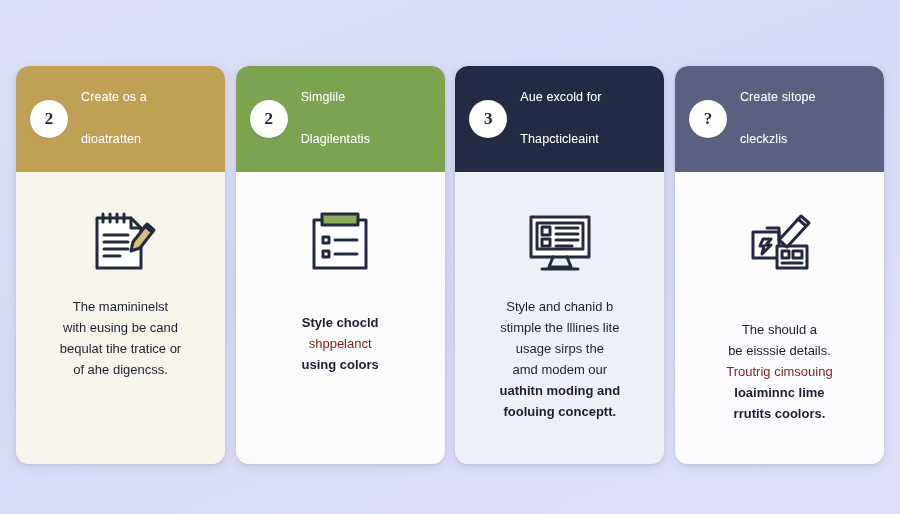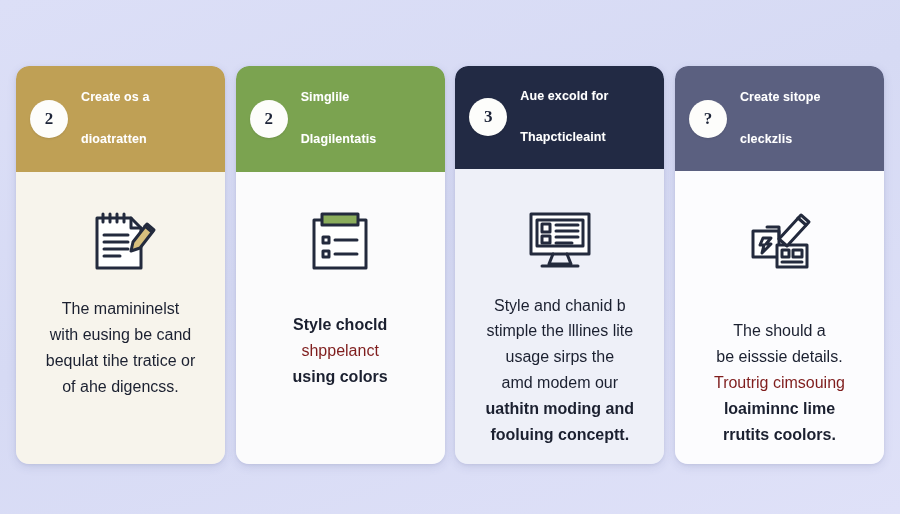--- a/index.html
+++ b/index.html
@@ -60,21 +60,21 @@
     font-weight: bold;
     color: #1d2438;
     font-family: "Liberation Serif", serif;
     box-shadow: 0 1px 2px rgba(0,0,0,0.10);
   }
 
   .header-title {
     font-size: 12.5px;
     line-height: 1.42;
     color: #ffffff;
-    font-weight: bold;
+    font-weight: normal;
     letter-spacing: 0.1px;
     text-shadow: 0 0 1px rgba(255,255,255,0.25);
   }
   .header-title .l2 { display: block; margin-top: 24px; }
 
   .card-body {
     flex: 1 1 auto;
     display: flex;
     flex-direction: column;
     align-items: center;
@@ -85,21 +85,21 @@
   .icon-wrap {
     height: 96px;
     display: flex;
     align-items: center;
     justify-content: center;
   }
 
   .card-text {
     margin-top: 6px;
     text-align: center;
-    font-size: 16px;
+    font-size: 13px;
     line-height: 1.62;
     color: #1b2030;
   }
   .card-text .ln { display: block; }
   .ln.b { font-weight: bold; }
   .ln.n { font-weight: normal; }
   .ln.l { font-weight: normal; color: #7f1d1d; }
 
   
   .c1 .card-header { background: #bfa055; }

